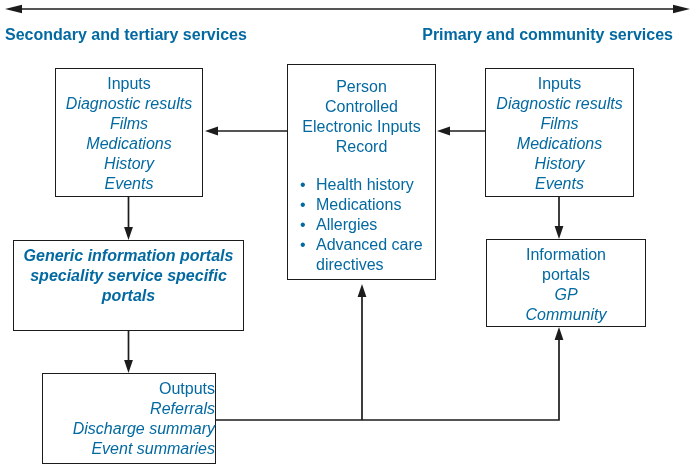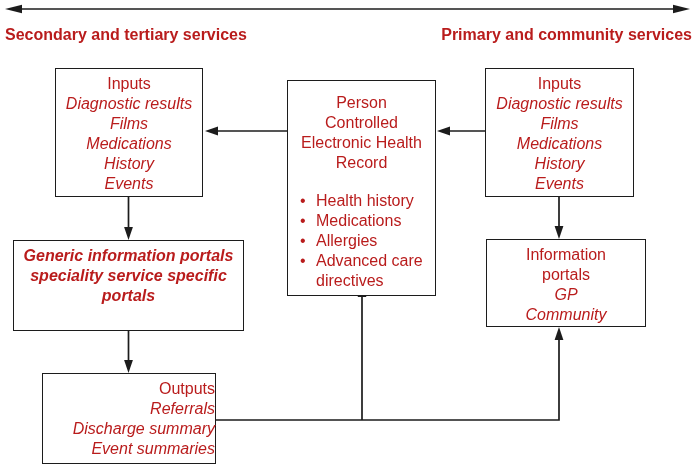--- a/index.html
+++ b/index.html
@@ -6,53 +6,53 @@
     margin: 0;
     padding: 0;
     background: #ffffff;
   }
   #canvas {
     position: relative;
     width: 693px;
     height: 468px;
     background: #ffffff;
     font-family: "Liberation Sans", sans-serif;
-    color: #b91c1c;
+    color: #0369a1;
     overflow: hidden;
   }
   #arrow-layer {
     position: absolute;
     left: 0; top: 0;
     width: 693px; height: 468px;
     pointer-events: none;
   }
   .heading {
     position: absolute;
     top: 26px;
     font-size: 16px;
     font-weight: 700;
     line-height: 18px;
     white-space: nowrap;
   }
   .heading.left  { left: 5px; }
-  .heading.right { right: 1px; }
+  .heading.right { right: 20px; }
   .box {
     position: absolute;
     border: 1.6px solid #1c1c1c;
     background: #ffffff;
     box-sizing: border-box;
     font-size: 16px;
     line-height: 20px;
     text-align: center;
   }
   .box .title { font-weight: 400; display: block; }
   .box .line  { display: block; font-style: italic; }
 
   #box-secondary-inputs { left: 55px;  top: 68px;  width: 148px; height: 129px; padding-top: 5px; }
-  #box-pcehr            { left: 287px; top: 80px;  width: 149px; height: 216px; }
+  #box-pcehr            { left: 287px; top: 64px;  width: 149px; height: 216px; }
   #box-primary-inputs   { left: 485px; top: 68px;  width: 149px; height: 129px; padding-top: 5px; }
   #box-generic-portals  { left: 13px;  top: 240px; width: 231px; height: 91px;  padding-top: 5px; font-weight: 700; }
   #box-outputs          { left: 42px;  top: 373px; width: 174px; height: 91px;  padding-top: 5px; text-align: right; }
   #box-info-portals     { left: 486px; top: 239px; width: 160px; height: 88px;  padding-top: 5px; }
 
   #box-pcehr .title-block { margin-top: 12px; }
   #box-pcehr ul {
     margin: 18px 0 0 0;
     padding: 0 4px 0 28px;
     list-style: none;
@@ -125,21 +125,21 @@
     <span class="line">Films</span>
     <span class="line">Medications</span>
     <span class="line">History</span>
     <span class="line">Events</span>
   </div>
 
   <div class="box" id="box-pcehr">
     <div class="title-block">
       <span class="title">Person</span>
       <span class="title">Controlled</span>
-      <span class="title">Electronic Health</span>
+      <span class="title">Electronic Inputs</span>
       <span class="title">Record</span>
     </div>
     <ul>
       <li>Health history</li>
       <li>Medications</li>
       <li>Allergies</li>
       <li>Advanced care directives</li>
     </ul>
   </div>
 

